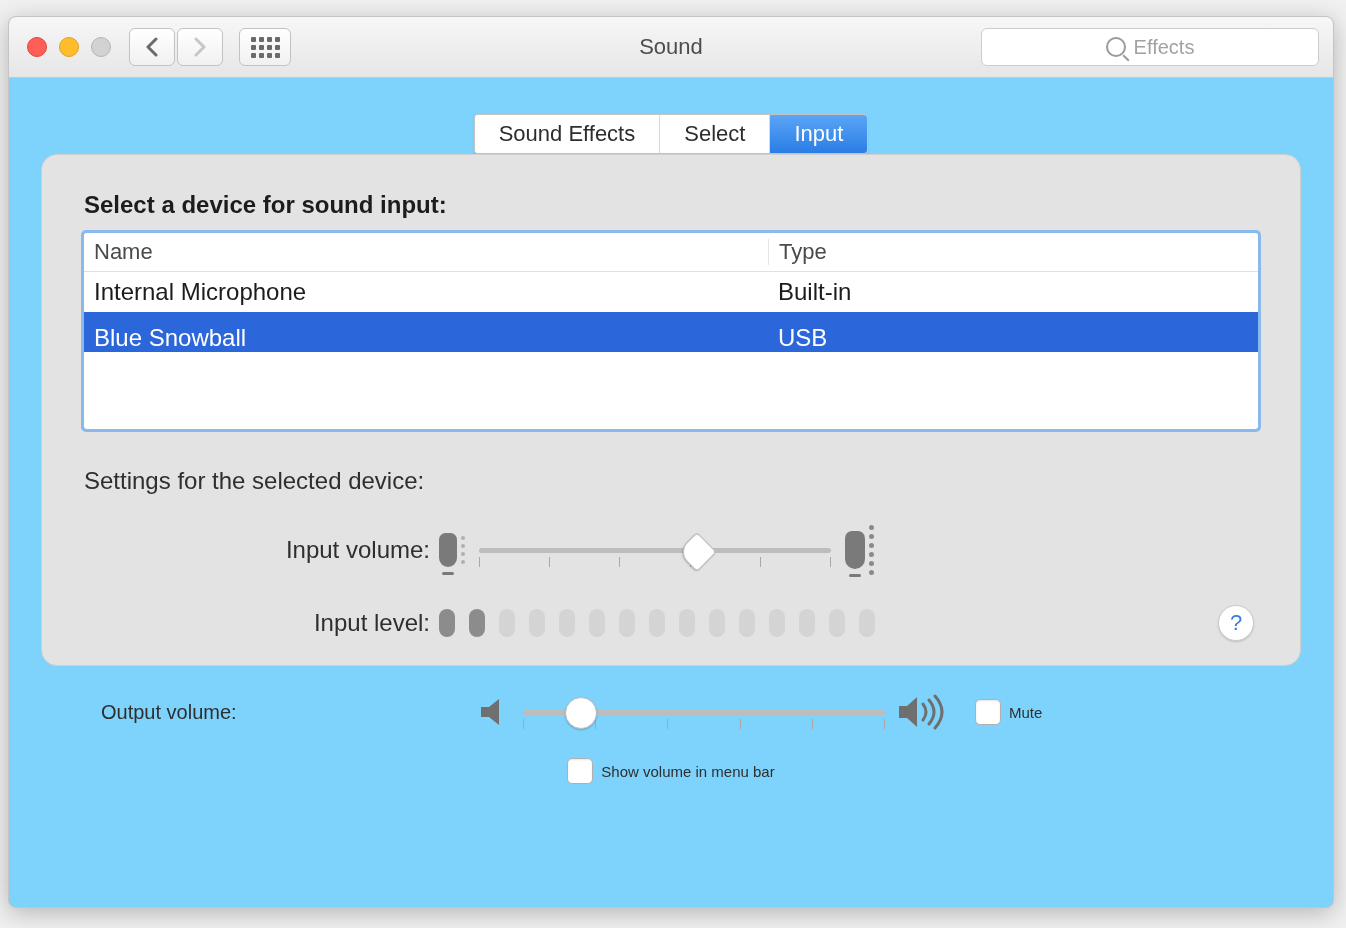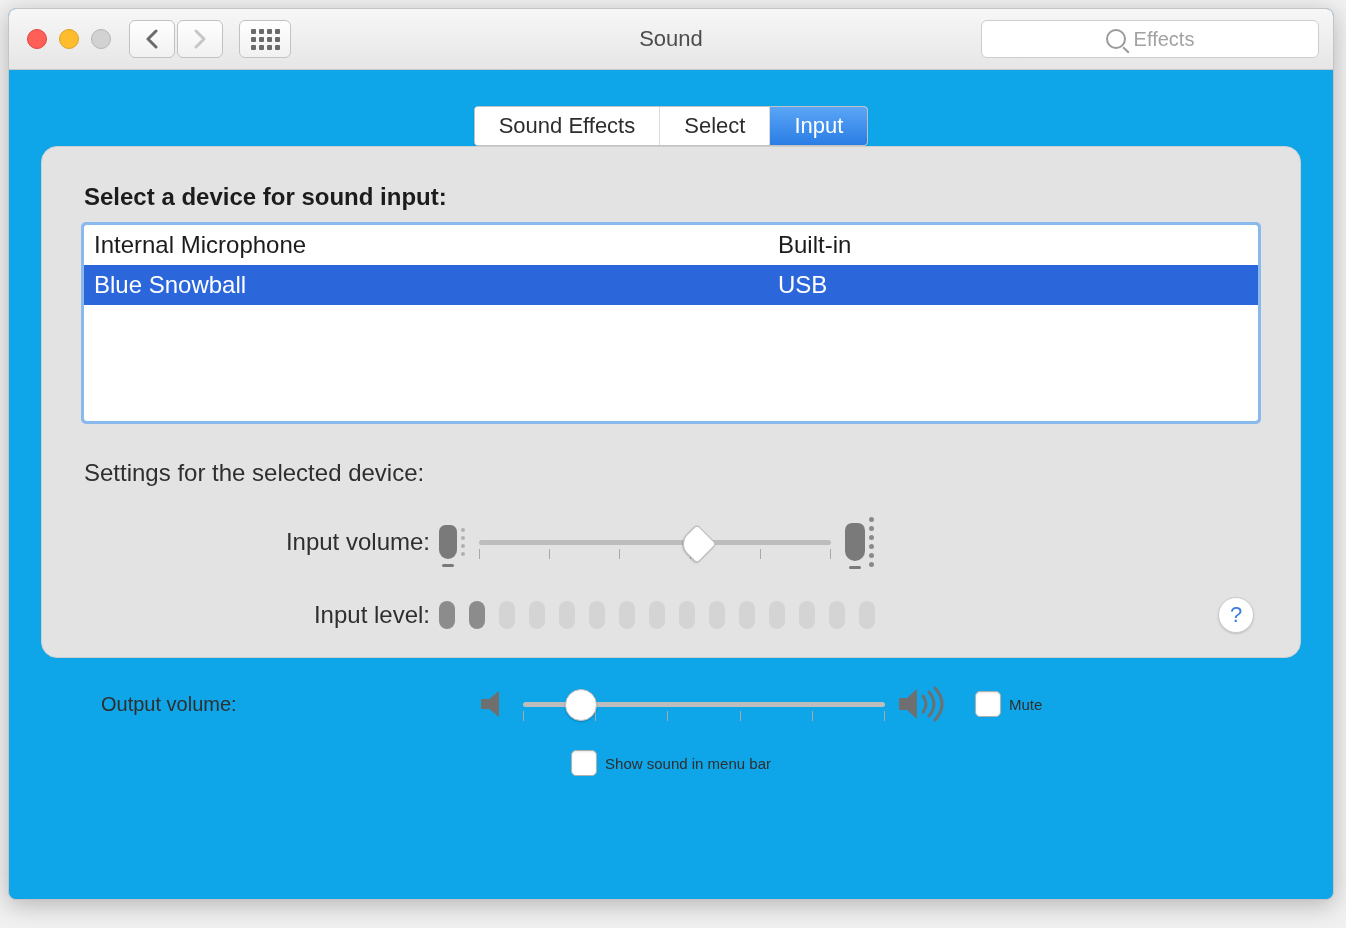--- a/index.html
+++ b/index.html
@@ -8,24 +8,24 @@
     width: 1346px;
     height: 928px;
     font-family: -apple-system, "Helvetica Neue", Helvetica, Arial, sans-serif;
     background: #f1f1f1;
     overflow: hidden;
   }
 
   .window {
     position: absolute;
     left: 8px;
-    top: 8px;
+    top: 16px;
     width: 1324px;
     height: 890px;
-    background: #0ea5e9;
+    background: #7dd3fc;
     border: 1px solid #c4c4c4;
     border-radius: 8px;
     box-shadow: 0 5px 25px rgba(0,0,0,0.25);
     overflow: hidden;
   }
 
   
   .titlebar {
     height: 60px;
     background: linear-gradient(#f7f7f7, #e6e6e6);
@@ -202,20 +202,21 @@
   .dt-row {
     display: flex;
     font-size: 24px;
     height: 40px;
     align-items: center;
     color: #1c1c1c;
   }
   .dt-row.selected {
     background: #2b66db;
     color: #ffffff;
+    align-items: flex-end;
   }
   .dt-row .col-name, .dt-row .col-type { border-right: none; }
 
   .settings-heading {
     margin-top: 38px;
     font-size: 24px;
     color: #2f2f2f;
   }
 
   .control-row {
@@ -434,20 +435,24 @@
         <div class="seg-item active">Input</div>
       </div>
     </div>
 
     <div class="panel">
       <div class="panel-inner">
 
         <div class="section-heading">Select a device for sound input:</div>
 
         <div class="device-table">
+          <div class="dt-header">
+            <div class="col-name">Name</div>
+            <div class="col-type">Type</div>
+          </div>
           <div class="dt-row">
             <div class="col-name">Internal Microphone</div>
             <div class="col-type">Built-in</div>
           </div>
           <div class="dt-row selected">
             <div class="col-name">Blue Snowball</div>
             <div class="col-type">USB</div>
           </div>
         </div>
 
@@ -553,18 +558,18 @@
           </svg>
         </span>
 
         <div style="width:22px;"></div>
         <div class="checkbox"></div>
         <div class="checkbox-label">Mute</div>
       </div>
 
       <div class="footer-row2">
         <div class="checkbox"></div>
-        <div class="checkbox-label">Show sound in menu bar</div>
+        <div class="checkbox-label">Show volume in menu bar</div>
       </div>
     </div>
 
   </div>
 </div>
 
 </body></html>

